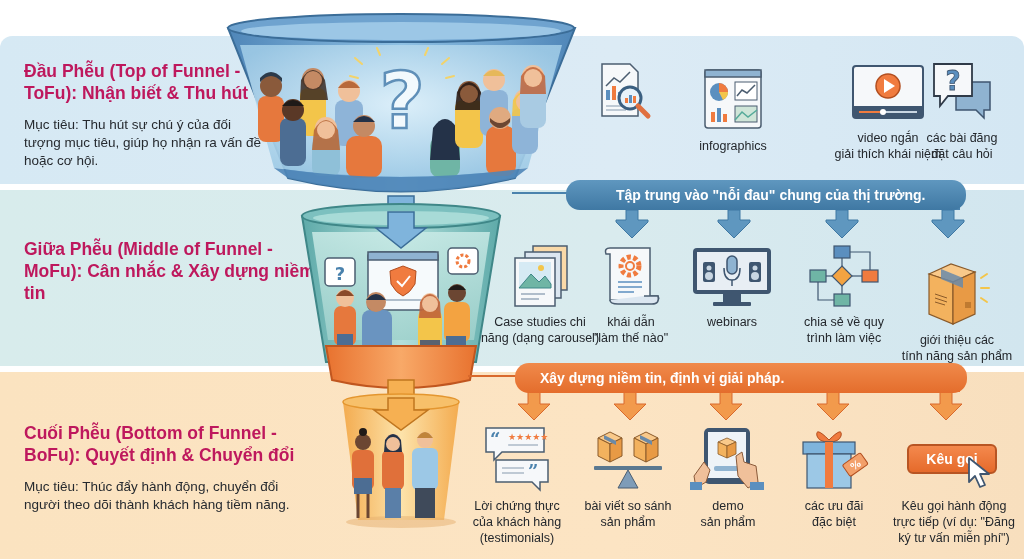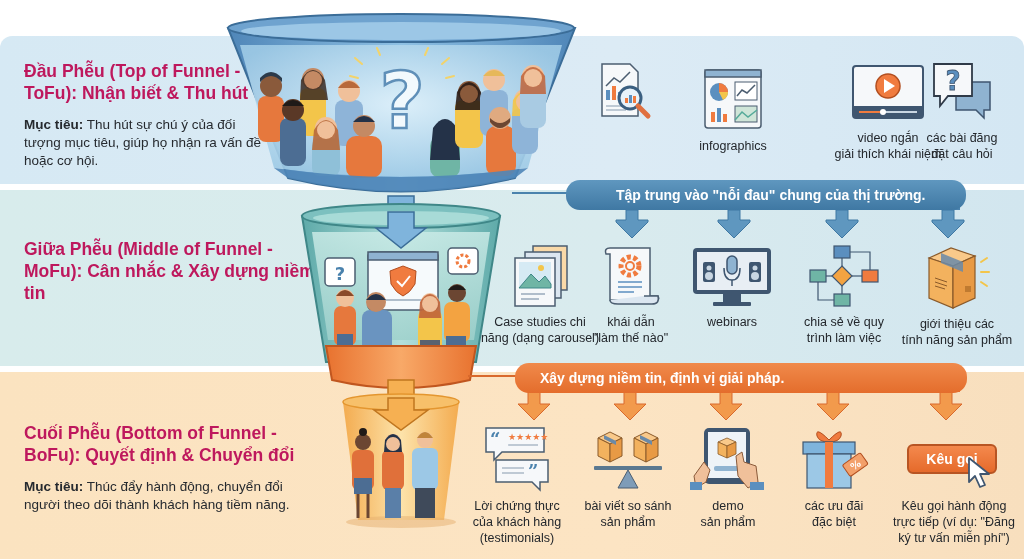--- a/index.html
+++ b/index.html
@@ -8,21 +8,21 @@
 
   .band { position: absolute; left: 0; width: 1024px; }
   .band-top { top: 36px; height: 148px; background: linear-gradient(90deg, #d6e9f4 0%, #dcebf5 60%, #d4e7f3 100%); border-radius: 12px 12px 0 0; }
   .band-mid { top: 190px; height: 176px; background: linear-gradient(90deg, #d8ecec 0%, #d9ebee 60%, #d2e6ef 100%); }
   .band-bot { top: 372px; height: 187px; background: linear-gradient(90deg, #fbe3c0 0%, #fce4c3 60%, #f8dfbe 100%); }
   .band-sep { position: absolute; left: 0; width: 1024px; height: 6px; background: #ffffff; }
 
   .stage-text { position: absolute; left: 24px; width: 290px; }
   .stage-title { font-weight: 700; font-size: 17.5px; line-height: 22px; color: #be185d; }
   .stage-goal { margin-top: 12px; font-size: 13.5px; line-height: 18px; color: #262a2f; }
-  .stage-goal b { font-weight: 700; }
+  .stage-goal b { font-weight: 400; }
 
   
   .funnel { position: absolute; left: 0; top: 0; width: 1024px; height: 559px; pointer-events: none; }
 
   
   .callout { position: absolute; height: 30px; border-radius: 14px; color: #fff; font-weight: 700; font-size: 14px; line-height: 30px; padding-left: 50px; }
   .callout-blue { left: 566px; top: 180px; width: 400px; background: linear-gradient(180deg, #5f97bf, #3f78a3); }
   .callout-orange { left: 515px; top: 363px; width: 452px; background: linear-gradient(180deg, #f08a4b, #e46d2c); padding-left: 25px; }
 
   
@@ -384,21 +384,21 @@
         <line x1="46" y1="32" x2="56" y2="32"></line>
       <line x1="36" y1="22" x2="36" y2="14"></line>
         <line x1="36" y1="42" x2="36" y2="50"></line>
       <polyline points="44,8 64,8 64,26"></polyline>
         <polyline points="28,56 12,56 12,38"></polyline>
     </g>
   </svg>
   <span class="item-label">chia sẻ về quy
 trình làm việc</span>
 </div>
-<div class="item" style="left:896px; top:244px; width:122px">
+<div class="item" style="left:896px; top:260px; width:122px">
   <svg class="icon" width="72" height="66" viewBox="0 0 72 66">
     <path d="M8,14 L30,4 L54,12 L32,22 Z" fill="#f9c98a" stroke="#8a5a2a" stroke-width="1.2"></path>
     <path d="M8,14 L32,22 L32,64 L8,54 Z" fill="#f3b25e" stroke="#8a5a2a" stroke-width="1.2"></path>
     <path d="M32,22 L54,12 L54,54 L32,64 Z" fill="#e89a45" stroke="#8a5a2a" stroke-width="1.2"></path>
     <path d="M20,9 L42,18 L42,28 L20,19 Z" fill="#6a8aa8" opacity="0.85"></path>
     <line x1="14" y1="34" x2="26" y2="38" stroke="#8a5a2a" stroke-width="1"></line>
       <line x1="14" y1="38" x2="26" y2="42" stroke="#8a5a2a" stroke-width="1"></line>
       <line x1="14" y1="42" x2="24" y2="45" stroke="#8a5a2a" stroke-width="1"></line>
     <rect x="44" y="42" width="6" height="6" fill="#c07a30"></rect>
     <g stroke="#f3c54a" stroke-width="2" stroke-linecap="round">

